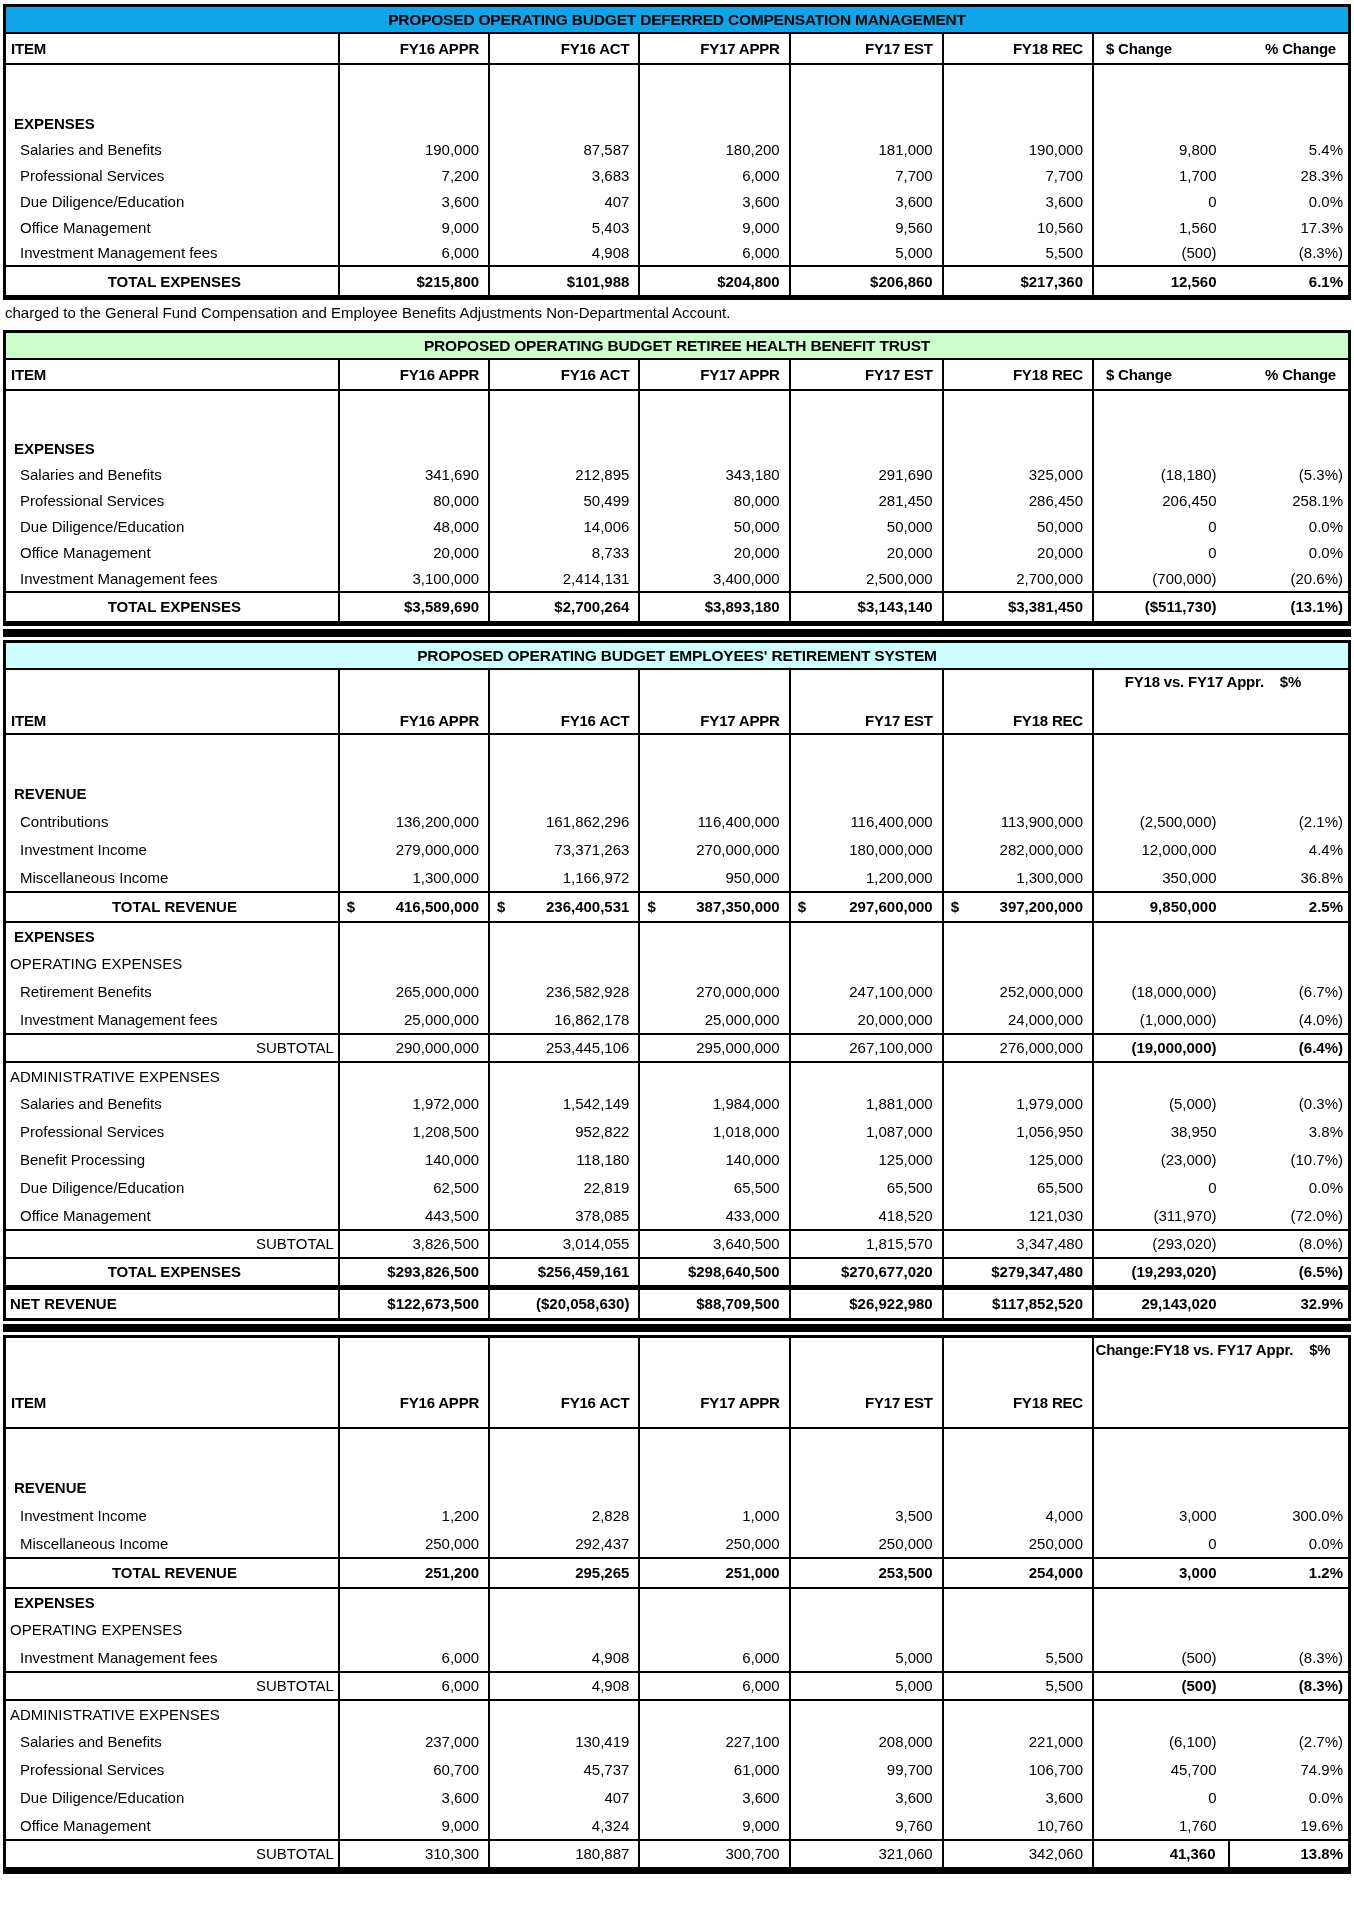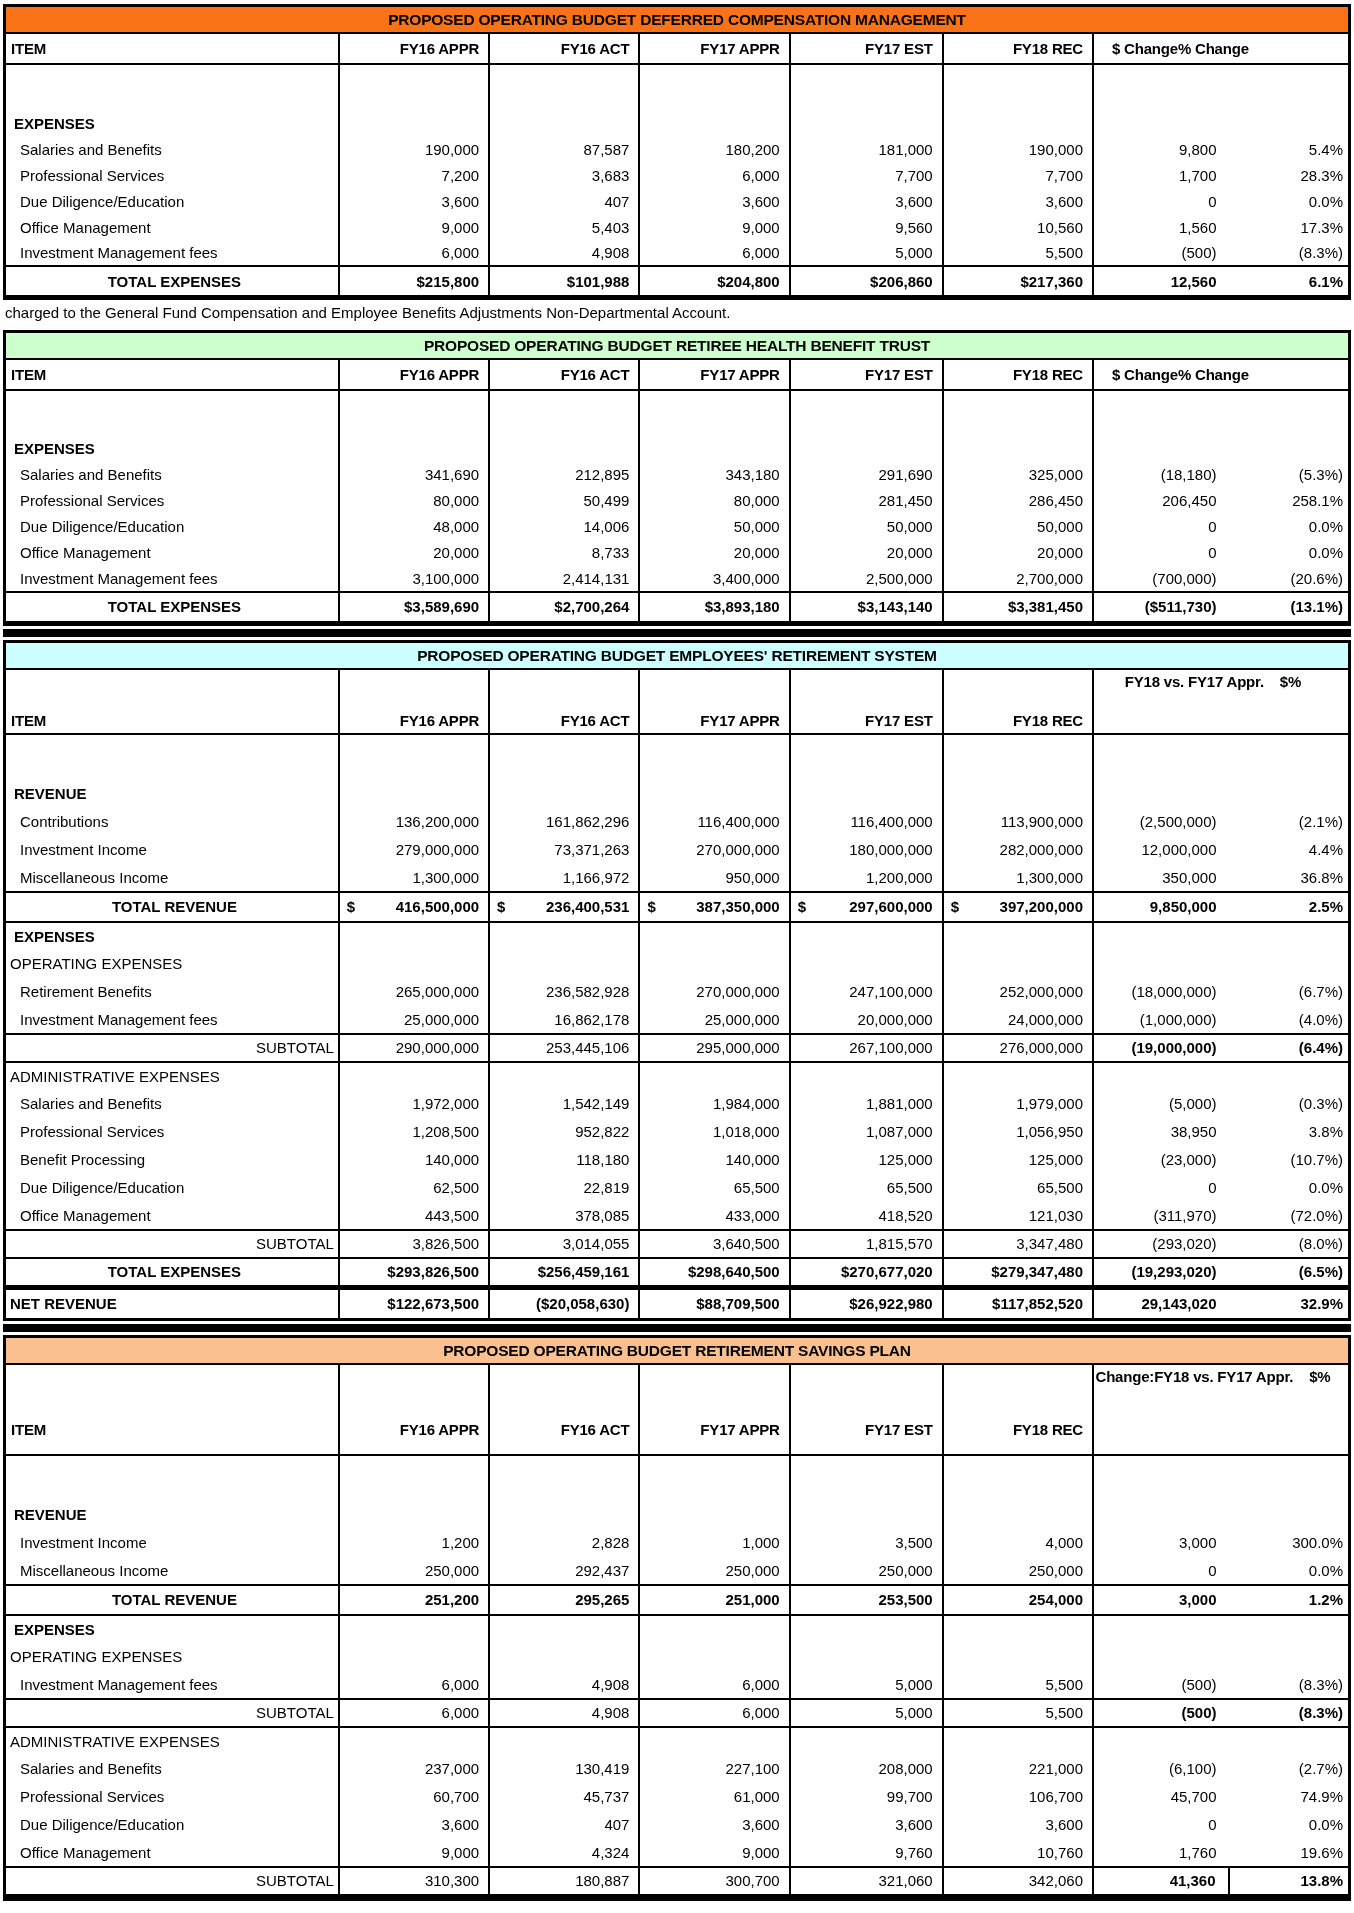--- a/index.html
+++ b/index.html
@@ -27,21 +27,21 @@
   th, td {
     font-size:15px; white-space:nowrap; overflow:hidden;
     padding:0; height:26px; vertical-align:middle;
   }
   section[data-table="2"] td, section[data-table="3"] td { height:28px; }
   .bl { border-left:2px solid #000; }
   thead th { border-bottom:2.5px solid #000; font-weight:bold; text-align:center; letter-spacing:-0.2px; }
   section[data-table="0"] thead th, section[data-table="1"] thead th { height:30px; }
   section[data-table="2"] thead th { height:64px; vertical-align:bottom; padding-bottom:4px; }
   section[data-table="3"] thead th { height:90px; vertical-align:bottom; padding-bottom:16px; }
-  .ch-simple { display:flex; padding:0 18px; }
+  .ch-simple { display:flex; justify-content:space-between; padding:0 12px; }
   .ch-wrap { display:flex; flex-direction:row; justify-content:center; height:100%; padding-top:3px; }
   .ch-line { text-align:center; font-weight:bold; }
   .ch-syms { display:flex; justify-content:space-around; padding:0 16px; font-weight:bold; }
   .num { text-align:right; padding-right:9px; }
   td.change-a { padding-right:12px; }
   td.change-b { padding-right:5px; }
   .item { padding-left:5px; text-align:left; }
   .i-data { padding-left:14px; }
   .i-section { font-weight:bold; padding-left:8px; }
   .i-sub { padding-left:4px; }
@@ -59,21 +59,21 @@
   tr.split td.change-b { border-left:2px solid #000; }
   .acct { display:flex; justify-content:space-between; padding-left:7px; }
   .note-block { font-size:15px; line-height:1.3; padding:3px 2px 7px 2px; }
   .table-sep { height:8px; background:#000; margin:3px 0; }
 </style>
 </head>
 <body>
 
 <section class="budget-table" data-table="0">
   <div class="tbl-wrap">
-    <div class="title-row" style="background: #f97316;">PROPOSED OPERATING BUDGET DEFERRED COMPENSATION MANAGEMENT</div>
+    <div class="title-row" style="background: #0ea5e9;">PROPOSED OPERATING BUDGET DEFERRED COMPENSATION MANAGEMENT</div>
     <table>
       <colgroup>
           <col class="c-item">
           <col class="c-fy">
           <col class="c-fy">
           <col class="c-fy">
           <col class="c-fy4">
           <col class="c-fy">
           <col class="c-chd">
           <col class="c-chp">
@@ -563,21 +563,20 @@
           </tr>
         </tbody>
     </table>
   </div>
 </section>
 
 <div class="table-sep"></div>
 
 <section class="budget-table" data-table="3">
   <div class="tbl-wrap">
-    <div class="title-row" style="background: rgb(250, 192, 144);">PROPOSED OPERATING BUDGET RETIREMENT SAVINGS PLAN</div>
     <table>
       <colgroup>
           <col class="c-item">
           <col class="c-fy">
           <col class="c-fy">
           <col class="c-fy">
           <col class="c-fy4">
           <col class="c-fy">
           <col class="c-chd">
           <col class="c-chp">

